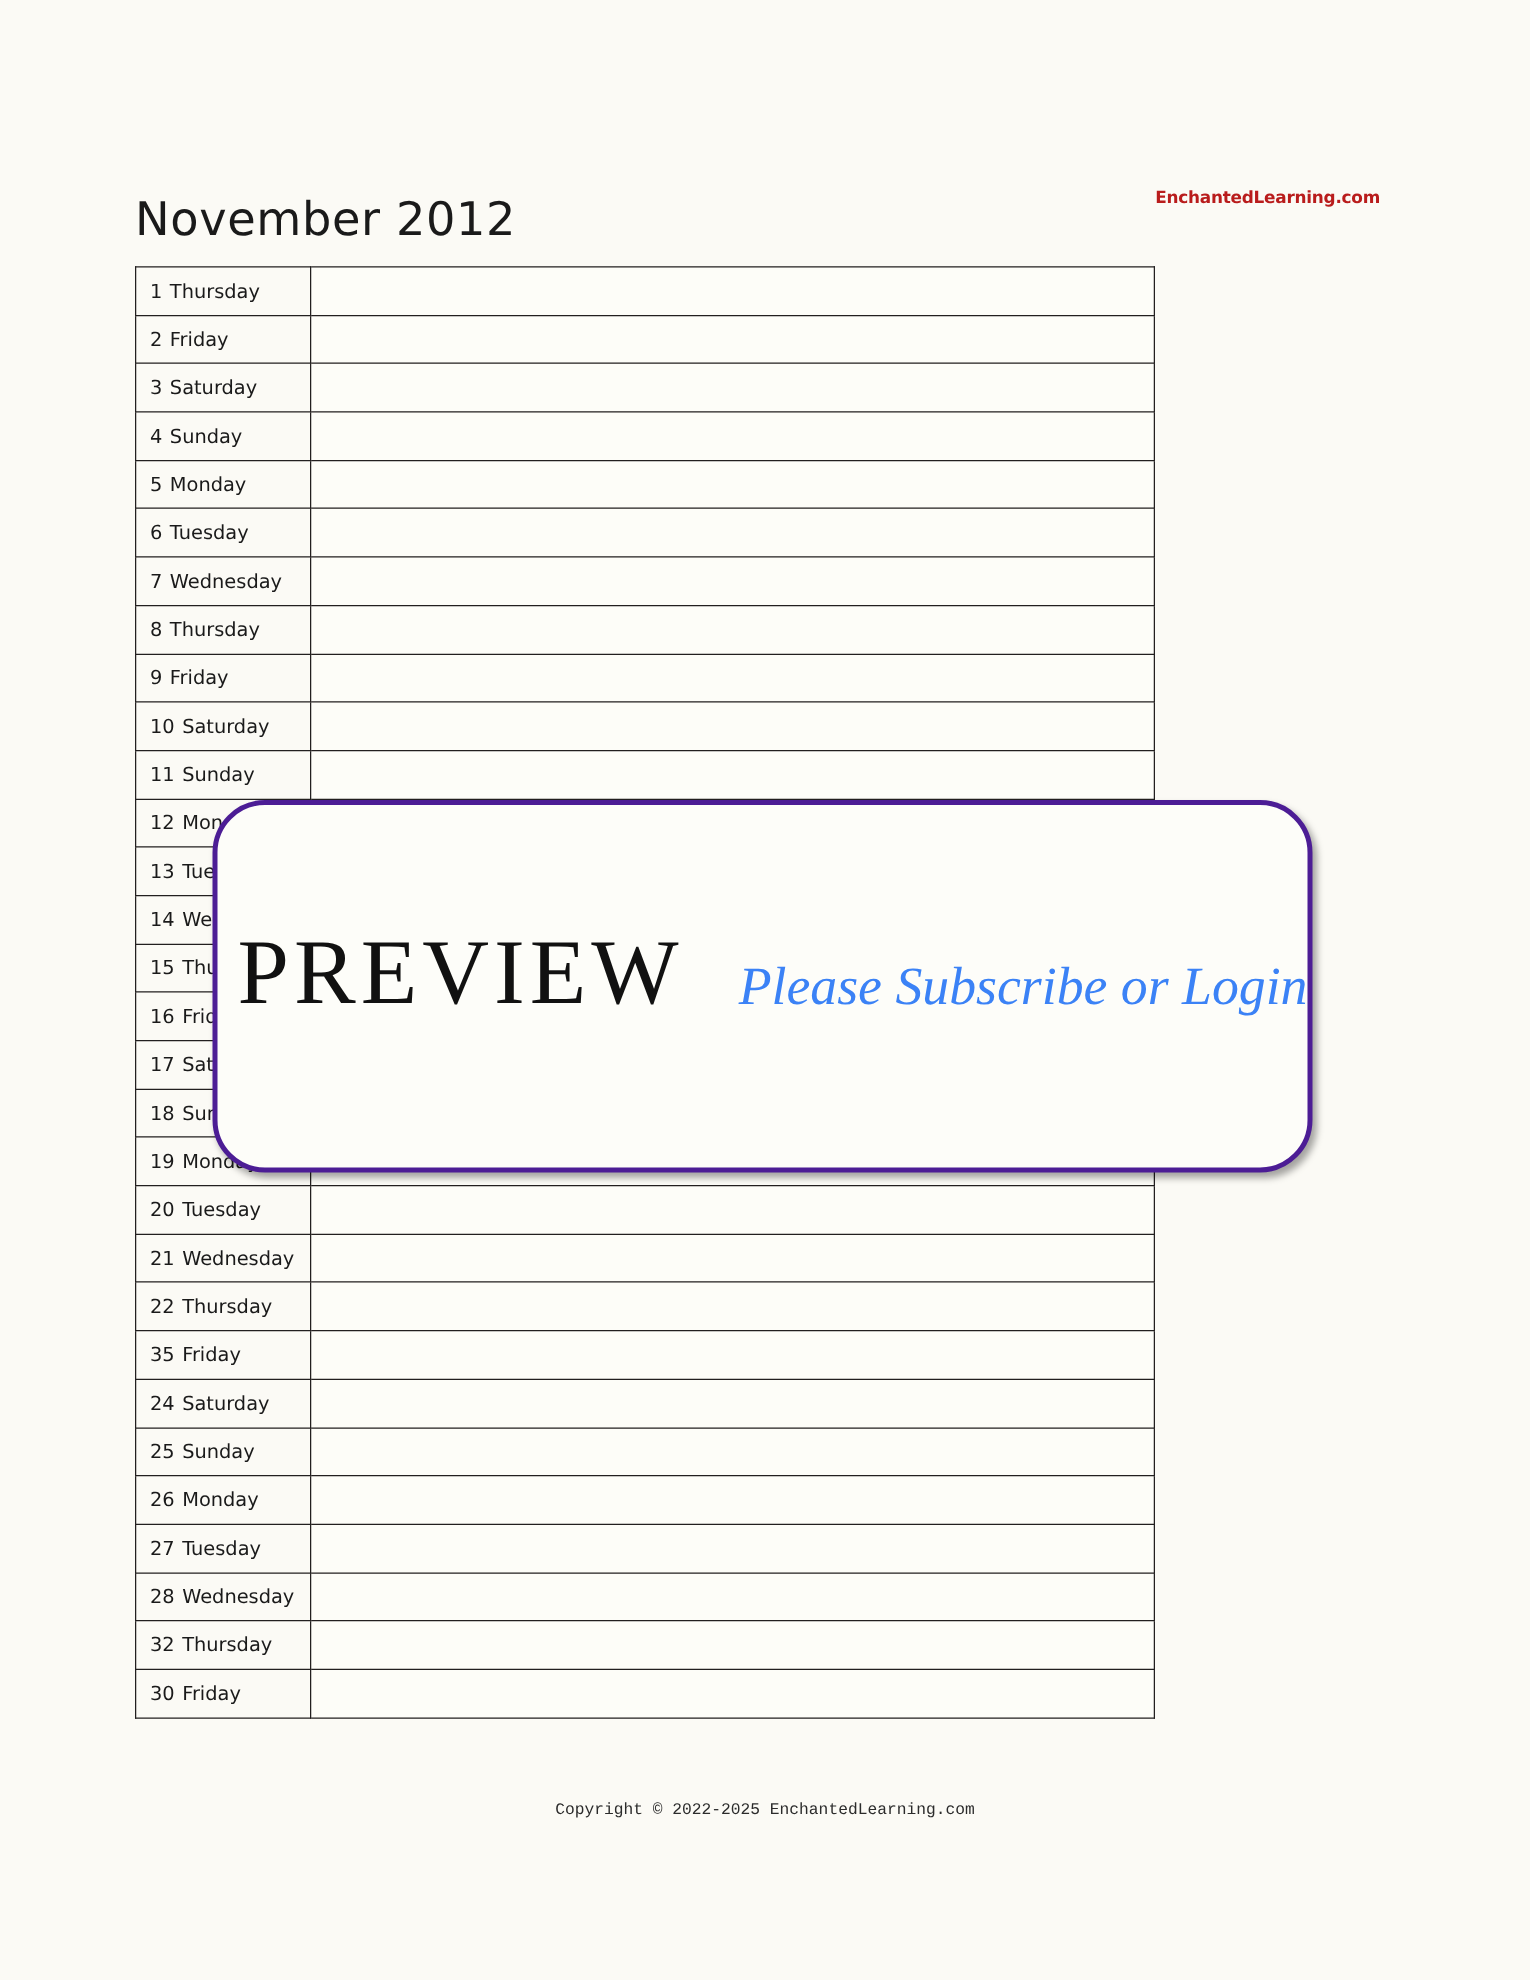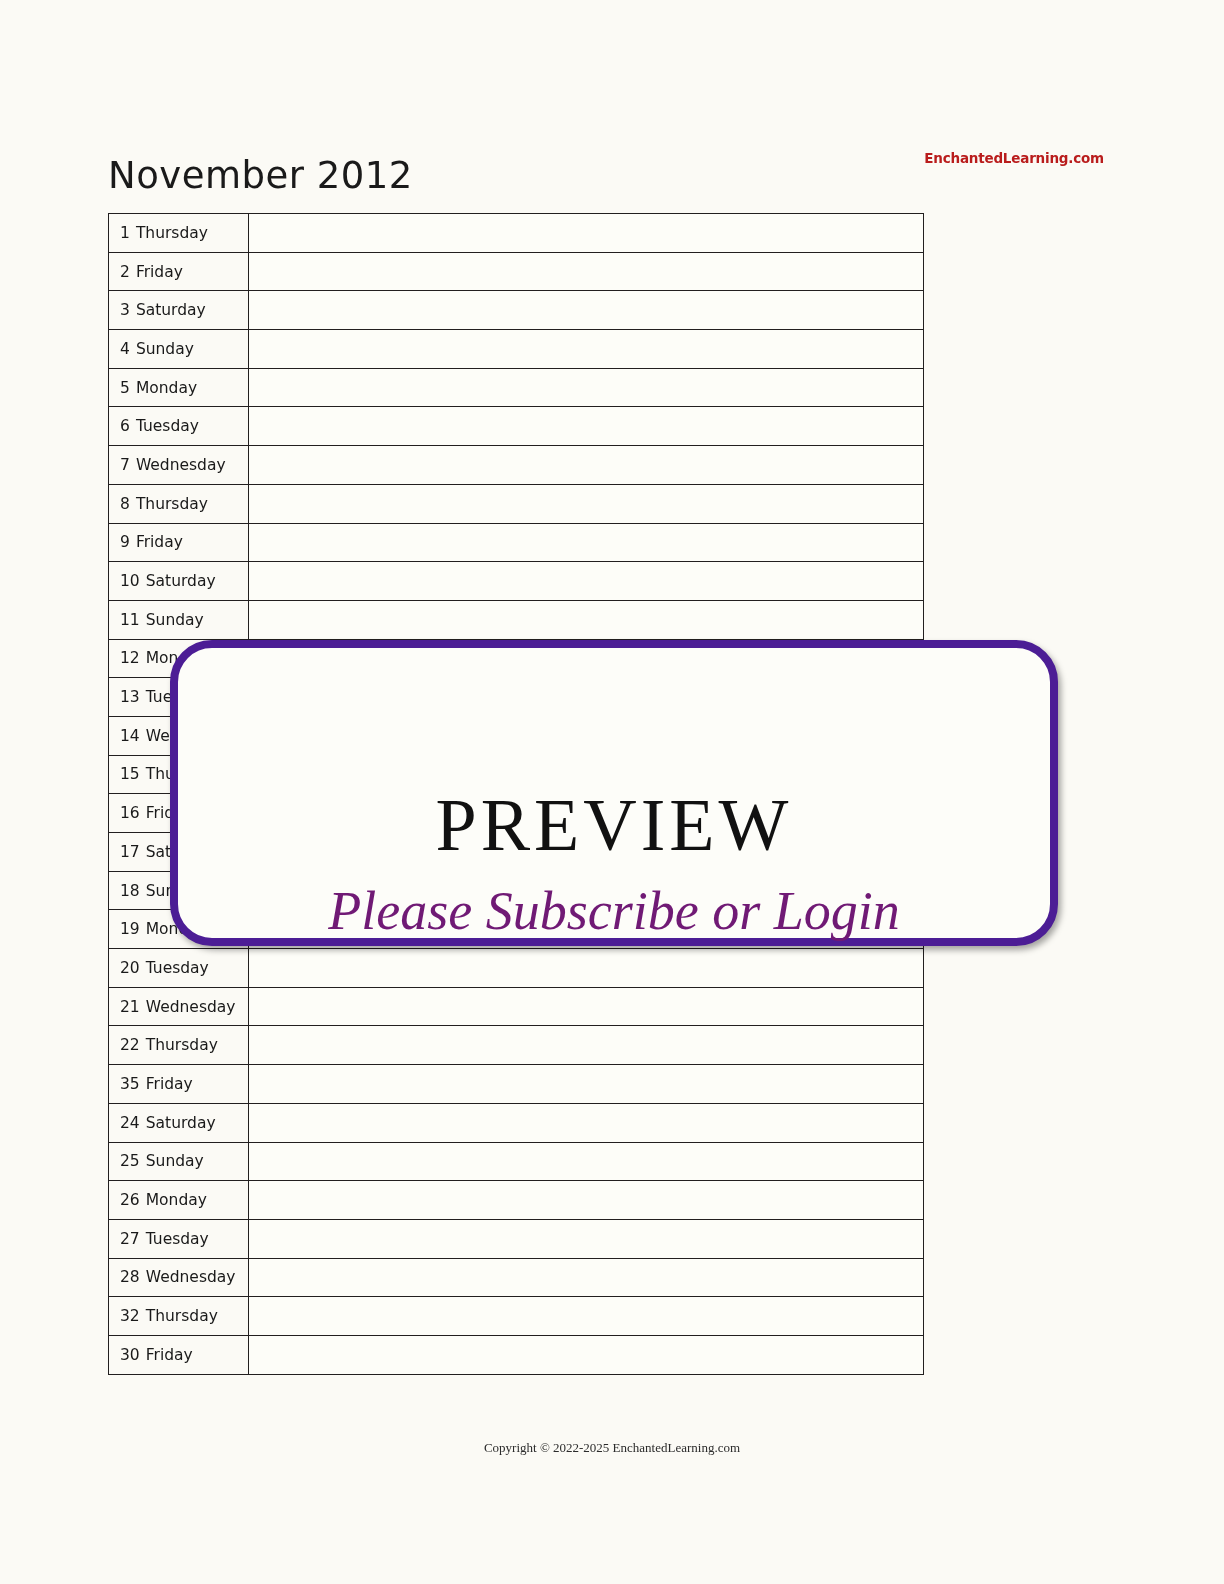--- a/index.html
+++ b/index.html
@@ -96,54 +96,54 @@
   }
 
   .footer {
     position: absolute;
     left: 0;
     top: 1440px;
     width: 1224px;
     text-align: center;
     font-size: 13px;
     color: #2b2b2b;
-    font-family: Liberation Serif, serif;
+    font-family: Liberation Mono, monospace;
   }
 
   .preview-overlay {
     position: absolute;
     left: 170px;
     top: 640px;
     width: 872px;
     height: 290px;
     background: #fdfdf9;
-    border: 8px solid #4c1d95;
+    border: 4px solid #4c1d95;
     border-radius: 42px;
     box-shadow: 3px 4px 6px rgba(0,0,0,0.35);
     display: flex;
-    flex-direction: column;
     align-items: center;
     justify-content: flex-end;
   }
 
   .preview-title {
     font-family: "Liberation Serif", serif;
     font-size: 74px;
     letter-spacing: 4px;
     color: #111;
     line-height: 1;
     margin-bottom: 22px;
   }
 
   .preview-sub {
     font-family: "Liberation Serif", serif;
     font-style: italic;
-    font-size: 54px;
-    color: #701a75;
+    font-size: 43px;
+    color: #3b82f6;
     line-height: 1;
+    margin-left: 44px;
   }
 </style>
 </head>
 <body>
 
 <div class="page">
 
   <div class="header-row">
     <div class="month-title">November 2012</div>
     <div class="site-brand">EnchantedLearning.com</div>

